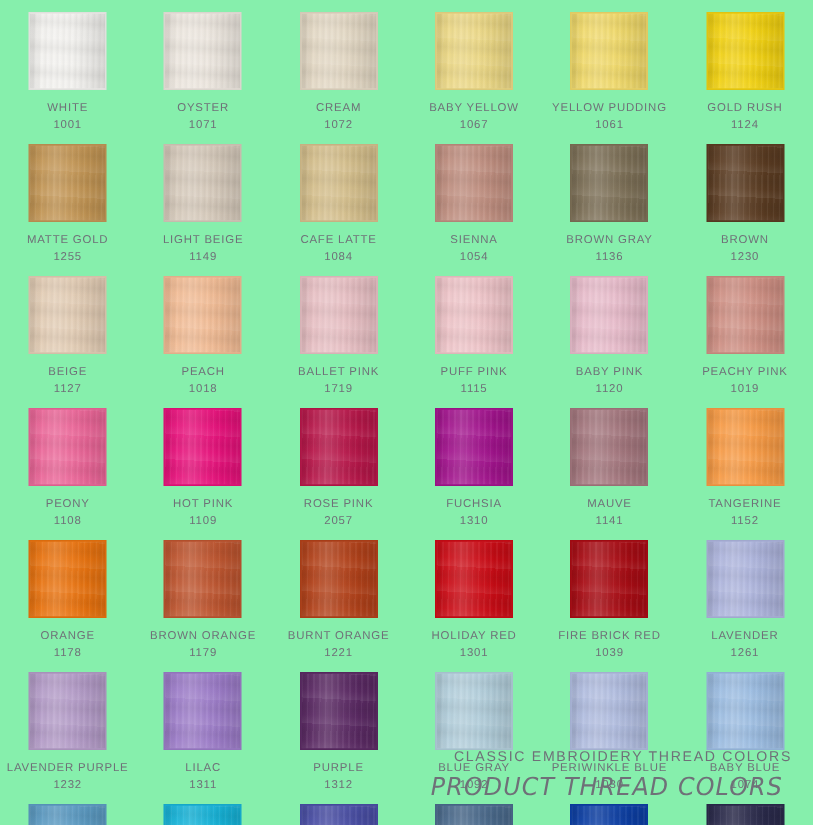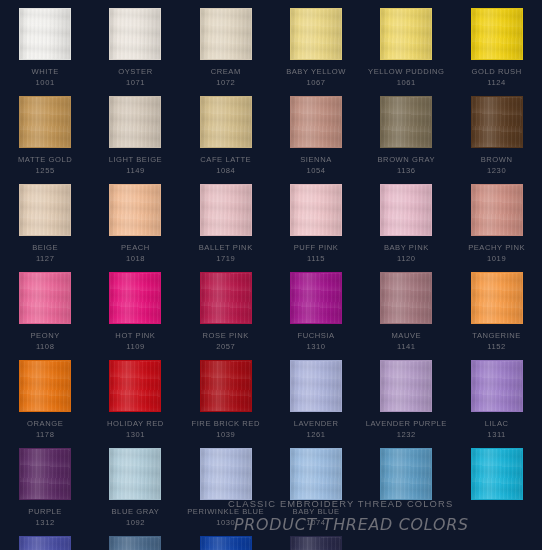--- a/index.html
+++ b/index.html
@@ -7,21 +7,21 @@
     width: 542px;
     height: 550px;
     background: #f7f7f5;
     font-family: "Liberation Sans", sans-serif;
     overflow: hidden;
   }
   #page {
     position: relative;
     width: 542px;
     height: 550px;
-    background: #0f172a;
+    background: #86efac;
     padding-left: 44px;
   }
   #grid {
     position: absolute;
     left: 0;
     top: 0;
     width: 542px;
     display: grid;
     grid-template-columns: repeat(6, 90.3px);
     padding-left: 0px;
@@ -84,21 +84,21 @@
     font-size: 7.6px;
     letter-spacing: 0.55px;
     line-height: 10.5px;
     color: #6f7078;
   }
   #footer {
     position: absolute;
     right: 14px;
     bottom: 16px;
     width: 300px;
-    text-align: left;
+    text-align: right;
   }
   #footer-title {
     font-size: 9.4px;
     letter-spacing: 1.15px;
     color: #6f7078;
     text-transform: uppercase;
     white-space: nowrap;
   }
   #footer-sub {
     margin-top: 6px;
@@ -309,20 +309,36 @@
         <div class="label">TANGERINE</div>
         <div class="code">1152</div>
       </div>
       <div class="cell">
         <div class="swatch" style="background: rgb(234, 116, 16);">
           <div class="strands"></div>
           <div class="sheen"></div>
         </div>
         <div class="label">ORANGE</div>
         <div class="code">1178</div>
+      </div>
+      <div class="cell">
+        <div class="swatch" style="background: rgb(191, 86, 48);">
+          <div class="strands"></div>
+          <div class="sheen"></div>
+        </div>
+        <div class="label">BROWN ORANGE</div>
+        <div class="code">1179</div>
+      </div>
+      <div class="cell">
+        <div class="swatch" style="background: rgb(179, 66, 26);">
+          <div class="strands"></div>
+          <div class="sheen"></div>
+        </div>
+        <div class="label">BURNT ORANGE</div>
+        <div class="code">1221</div>
       </div>
       <div class="cell">
         <div class="swatch" style="background: rgb(204, 12, 22);">
           <div class="strands"></div>
           <div class="sheen"></div>
         </div>
         <div class="label">HOLIDAY RED</div>
         <div class="code">1301</div>
       </div>
       <div class="cell">

